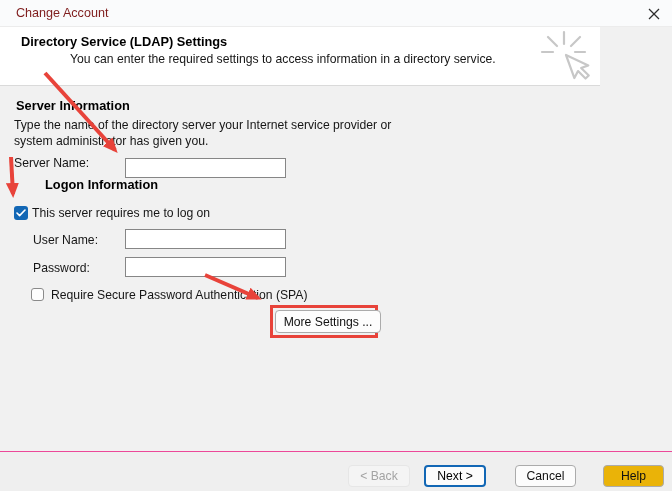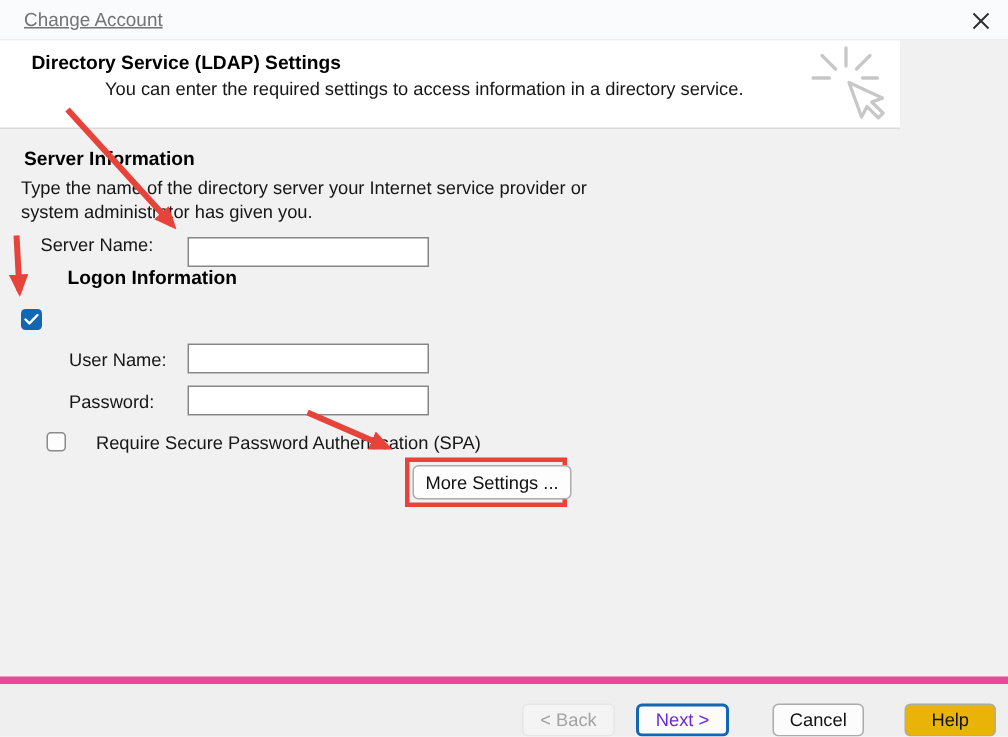--- a/index.html
+++ b/index.html
@@ -2,48 +2,48 @@
 <html style="--accent: #1267b5; --annotation: #e8433a;"><head>
 <meta charset="utf-8">
 <style>
   * { margin:0; padding:0; box-sizing:border-box; }
   html,body { width:672px; height:491px; }
   body { font-family:"Liberation Sans","DejaVu Sans",sans-serif; }
   .dialog { position:relative; width:672px; height:491px; background:#f1f1f1; overflow:hidden; }
 
   
   .titlebar { position:absolute; left:0; top:0; width:672px; height:27px; background:#fafbfc; border-bottom:1px solid #ececec; }
-  .titlebar .title { position:absolute; left:16px; top:0; line-height:27px; font-size:12.6px; color:#737373;text-decoration:underline; }
+  .titlebar .title { position:absolute; left:16px; top:0; line-height:27px; font-size:12.6px; color:#7f1d1d; }
   .close-btn { position:absolute; right:6px; top:2px; width:24px; height:23px; display:flex; align-items:center; justify-content:center; cursor:default; }
 
   
   .header { position:absolute; left:0; top:27px; width:600px; height:59px; background:#ffffff; border-bottom:1px solid #dadada; }
   .header .h-title { position:absolute; left:21px; top:7px; font-size:12.8px; font-weight:bold; color:#000; }
   .header .h-sub { position:absolute; left:38px; top:25px; font-size:12.2px; color:#161616;margin-left:32px; }
   .cursor-art { position:absolute; right:2px; top:1px; }
 
   
   .body { position:absolute; left:0; top:87px; width:672px; height:364px; background:#f1f1f1; }
   .section-heading { position:absolute; font-size:12.8px; font-weight:bold; color:#000; }
   .desc { position:absolute; left:14px; top:31px; font-size:12.2px; color:#161616; line-height:15.5px; }
-  .field-label { position:absolute; font-size:12.2px; color:#161616;padding-left:13px; }
+  .field-label { position:absolute; font-size:12.2px; color:#161616; }
   .text-input { position:absolute; width:161px; height:20px; background:#ffffff; border:1px solid #868686; font-size:12px; padding:0 4px; outline:none; }
 
   .checkbox { position:absolute; border-radius:3px; }
   .checkbox.checked { width:14px; height:14px; background:var(--accent); display:flex; align-items:center; justify-content:center; }
   .checkbox.unchecked { width:13px; height:13px; background:#fdfdfd; border:1px solid #8a8a8a; }
 
   .more-settings-box { position:absolute; left:270px; top:218px; width:108px; height:33px; border:3px solid var(--annotation); }
   .more-settings-btn { position:absolute; left:275px; top:223px; width:106px; height:23px; background:#fdfdfd; border:1px solid #ababab; border-radius:4px; font-size:12.2px; color:#111; display:flex; align-items:center; justify-content:center; cursor:default; }
 
   
-  .footer { position:absolute; left:0; top:451px; width:672px; height:40px; background:#efefef; border-top:5px solid #ec4899; }
+  .footer { position:absolute; left:0; top:451px; width:672px; height:40px; background:#efefef; border-top:1px solid #ec4899; }
   .btn { position:absolute; top:13px; height:22px; border-radius:4px; font-size:12.2px; display:flex; align-items:center; justify-content:center; cursor:default; font-family:inherit; }
   .btn-back { left:348px; width:62px; background:#f4f4f4; border:1px solid #e6e6e6; color:#a3a3a3; }
-  .btn-next { left:424px; width:62px; background:#fcfcfc; border:2px solid var(--accent); color:#6d28d9; }
+  .btn-next { left:424px; width:62px; background:#fcfcfc; border:2px solid var(--accent); color:#000000; }
   .btn-cancel { left:515px; width:61px; background:#fcfcfc; border:1px solid #ababab; color:#111; }
   .btn-help { left:603px; width:61px; background:#eab308; border:1px solid #ababab; color:#111; }
 
   
   .overlay { position:absolute; left:0; top:0; width:672px; height:491px; pointer-events:none; }
   .overlay line { stroke:var(--annotation); stroke-width:4; }
   .overlay .ah { fill:var(--annotation); }
 
   .cursor-art path, .cursor-art line, .cursor-art polygon { stroke:#c7c7c7; fill:none; stroke-width:2.2; stroke-linecap:round; stroke-linejoin:round; }
 </style>
@@ -89,20 +89,21 @@
     <div class="field-label" style="left:14px; top:69px;">Server Name:</div>
     <input class="text-input" style="left: 125px; top: 71px;" type="text" value="">
 
     <div class="section-heading" style="left:32px; top:90px;margin-left:13px;">Logon Information</div>
 
     <div class="checkbox checked" style="left:14px; top:119px;">
       <svg width="10" height="8" viewBox="0 0 10 8">
         <polyline points="1,4 3.6,6.6 9,1" fill="none" stroke="#ffffff" stroke-width="1.6" stroke-linecap="round" stroke-linejoin="round"></polyline>
       </svg>
     </div>
+    <div class="field-label" style="left:32px; top:119px;">This server requires me to log on</div>
 
     <div class="field-label" style="left:33px; top:146px;">User Name:</div>
     <input class="text-input" style="left: 125px; top: 142px;" type="text" value="">
 
     <div class="field-label" style="left:33px; top:174px;">Password:</div>
     <input class="text-input" style="left: 125px; top: 170px;" type="password" value="">
 
     <div class="checkbox unchecked" style="left:31px; top:201px;"></div>
     <div class="field-label" style="left:51px; top:201px;">Require Secure Password Authentication (SPA)</div>
 

